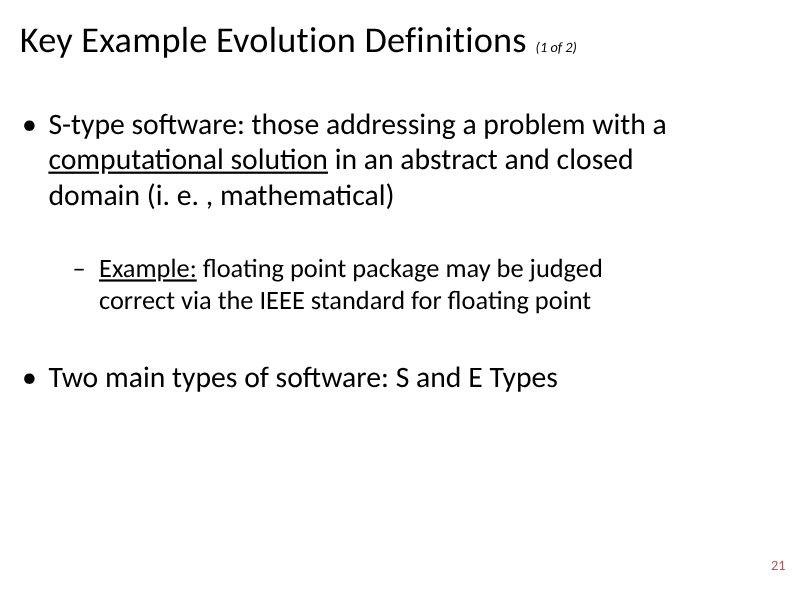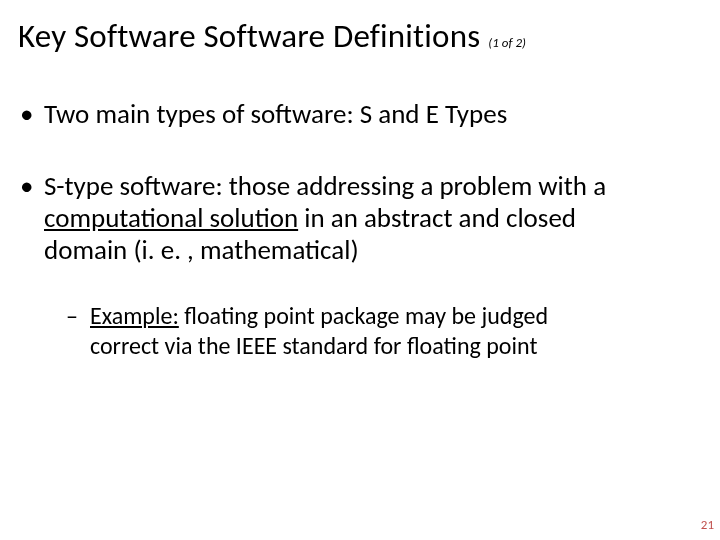--- a/index.html
+++ b/index.html
@@ -8,39 +8,39 @@
     .title-row { display: flex; align-items: baseline; gap: 8px; margin-bottom: 42px; margin-top: 6px; }
     .title { font-size: 33px; font-weight: 400; letter-spacing: 0.2px; }
     .pager { font-size: 13px; font-style: italic; }
     ul.lvl1 { list-style: none; padding-left: 26px; }
     ul.lvl1 > li { position: relative; font-size: 27px; line-height: 1.18; margin-bottom: 40px; padding-right: 60px; }
     ul.lvl1 > li::before { content: "•"; position: absolute; left: -24px; top: 0; font-size: 27px; }
     ul.lvl2 { list-style: none; padding-left: 46px; margin-top: 36px; margin-bottom: 0; }
     ul.lvl2 > li { position: relative; font-size: 24px; line-height: 1.22; padding-right: 50px; }
     ul.lvl2 > li::before { content: "–"; position: absolute; left: -24px; top: 0; font-size: 24px; }
     .uline { text-decoration: underline; }
-    .pagenum { position: absolute; right: 6px; bottom: 8px; font-size: 13px; color: #c0504d; margin-top: 48px; }
+    .pagenum { position: absolute; right: 6px; bottom: 18px; font-size: 13px; color: #c0504d; margin-top: 48px; }
   </style>
 </head>
 <body>
 
 <div class="slide">
   <div class="title-row">
-    <div class="title">Key Software Software Definitions</div>
+    <div class="title">Key Example Evolution Definitions</div>
     <div class="pager">(1 of 2)</div>
   </div>
 
   <ul class="lvl1">
-    <li>
-      <span>Two main types of software: S and E Types</span>
-    </li>
     <li>
       <span>S-type software: those addressing a problem with a </span><span class="uline">computational solution</span><span> in an abstract and closed domain (i. e. , mathematical)</span>
       <ul class="lvl2">
         <li>
           <span class="uline">Example:</span><span> floating point package may be judged correct via the IEEE standard for floating point</span>
         </li>
       </ul>
     </li>
+    <li>
+      <span>Two main types of software: S and E Types</span>
+    </li>
   </ul>
 
   <div class="pagenum">21</div>
 </div>
 
 </body></html>

